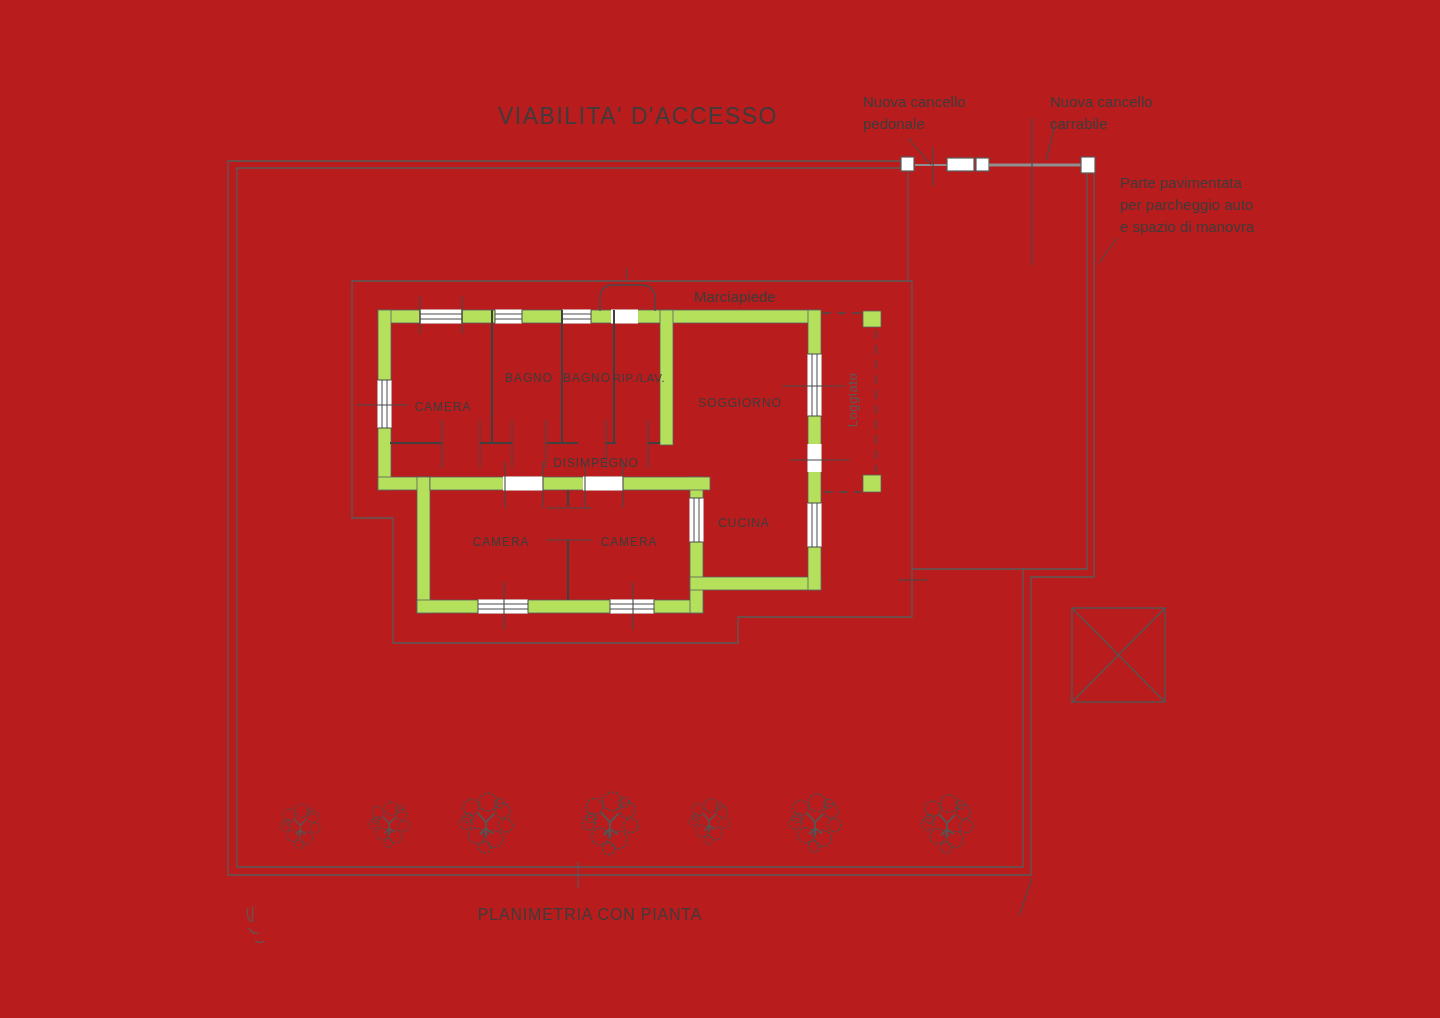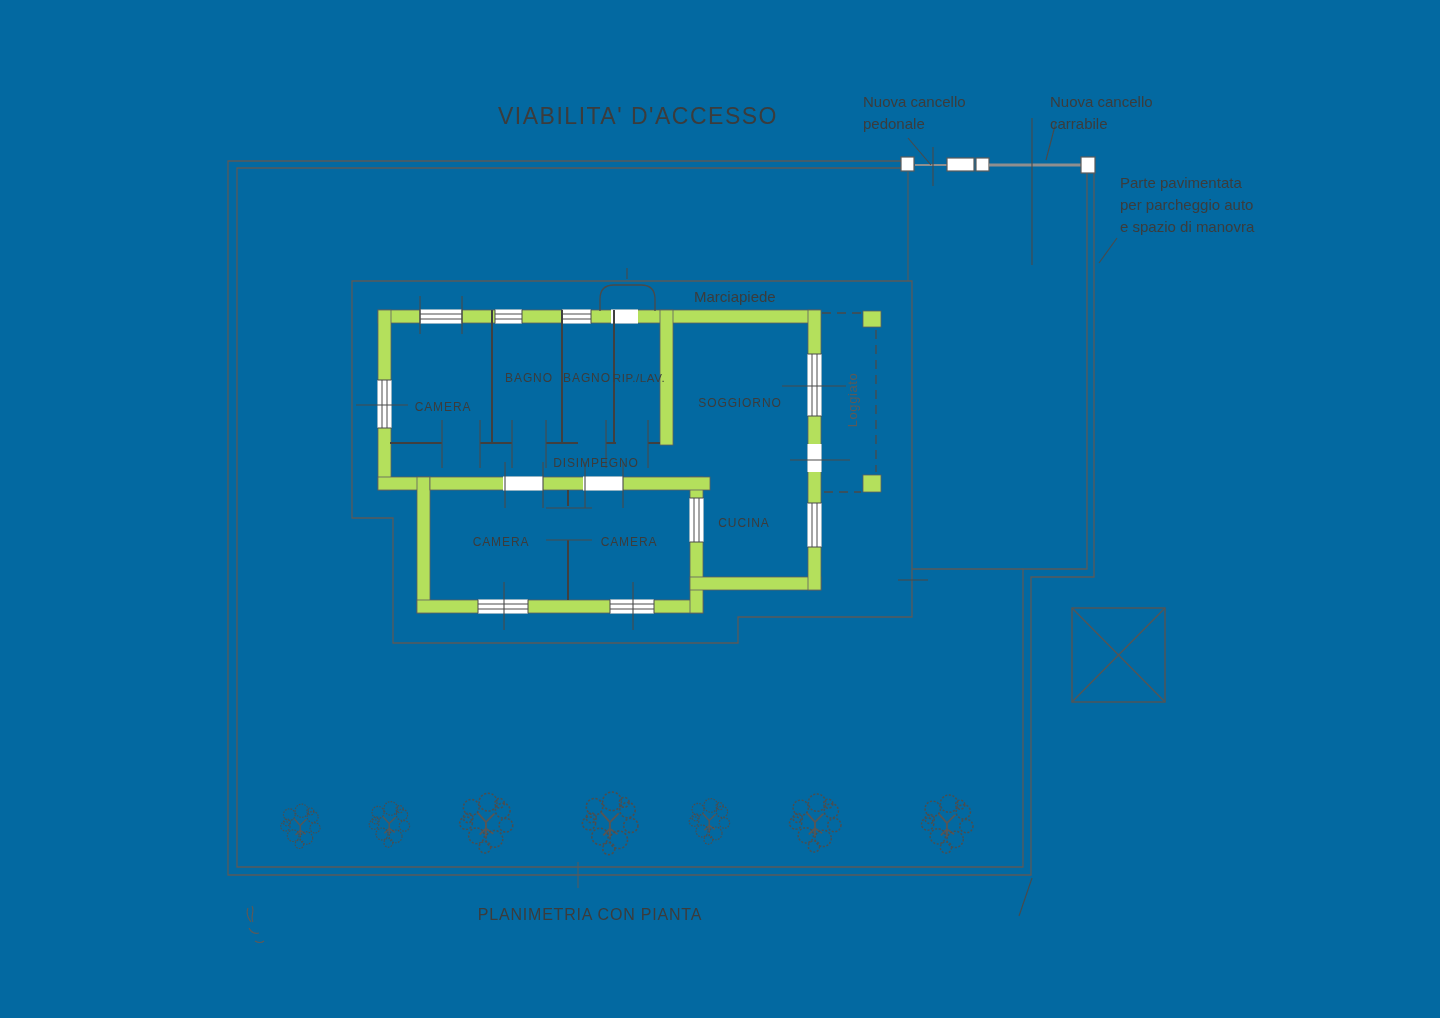--- a/index.html
+++ b/index.html
@@ -1,20 +1,20 @@
 <!DOCTYPE html>
 <html><head>
 <meta charset="utf-8">
 <style>
   html,body{margin:0;padding:0;}
   body{background:#e8e8e8;}
   .page{
     position:relative;
     width:1440px;height:1018px;
-    background:#0369a1;
+    background:#b91c1c;
     overflow:hidden;
     font-family:"Liberation Sans", sans-serif;
   }
   svg{display:block;}
   text{fill:#3c3c3c;}
   .title-text{font-size:23px;letter-spacing:1.5px;}
   .caption-text{font-size:16px;letter-spacing:0.8px;}
   .ann-text{font-size:15px;}
   .room-text{font-size:12px;letter-spacing:0.9px;}
   .room-text-sm{font-size:11.5px;letter-spacing:0.6px;}

